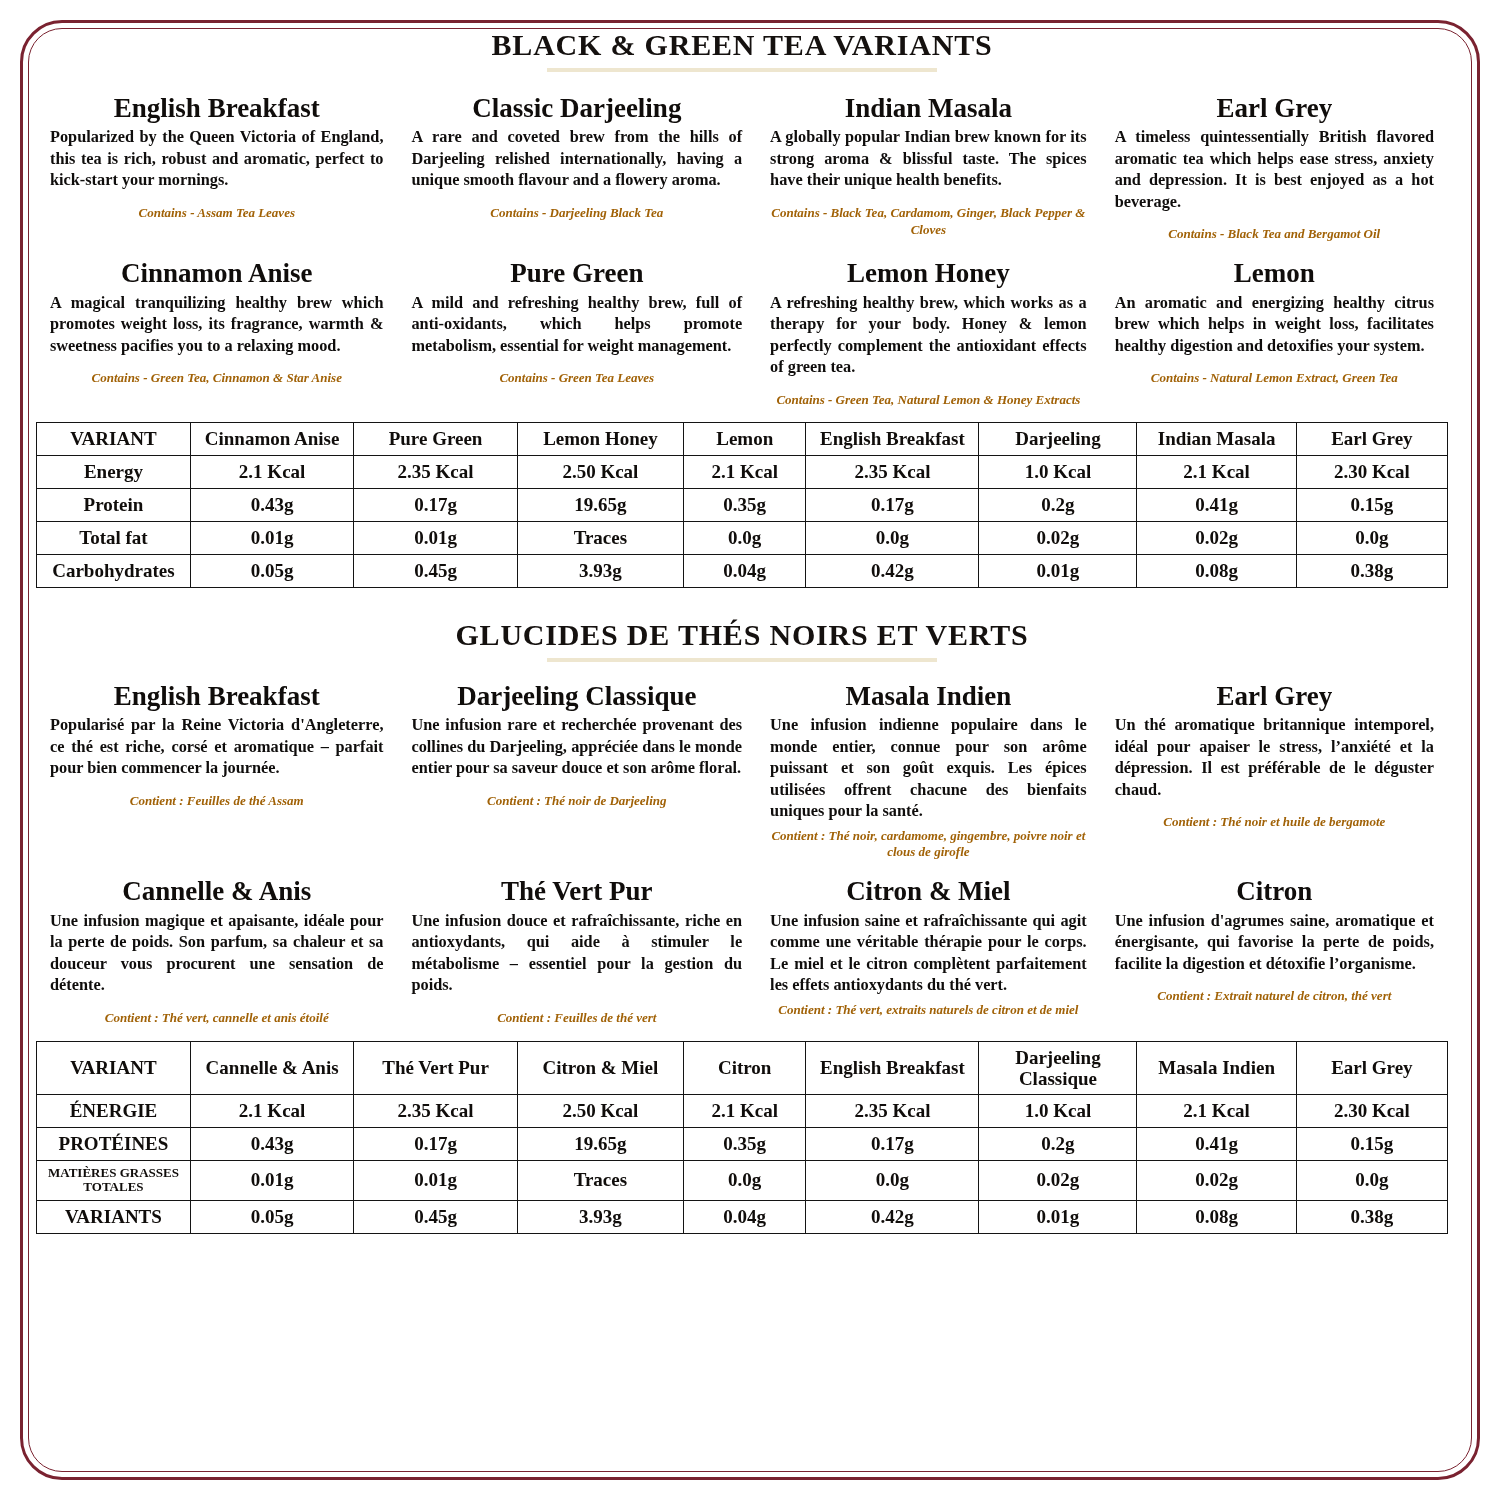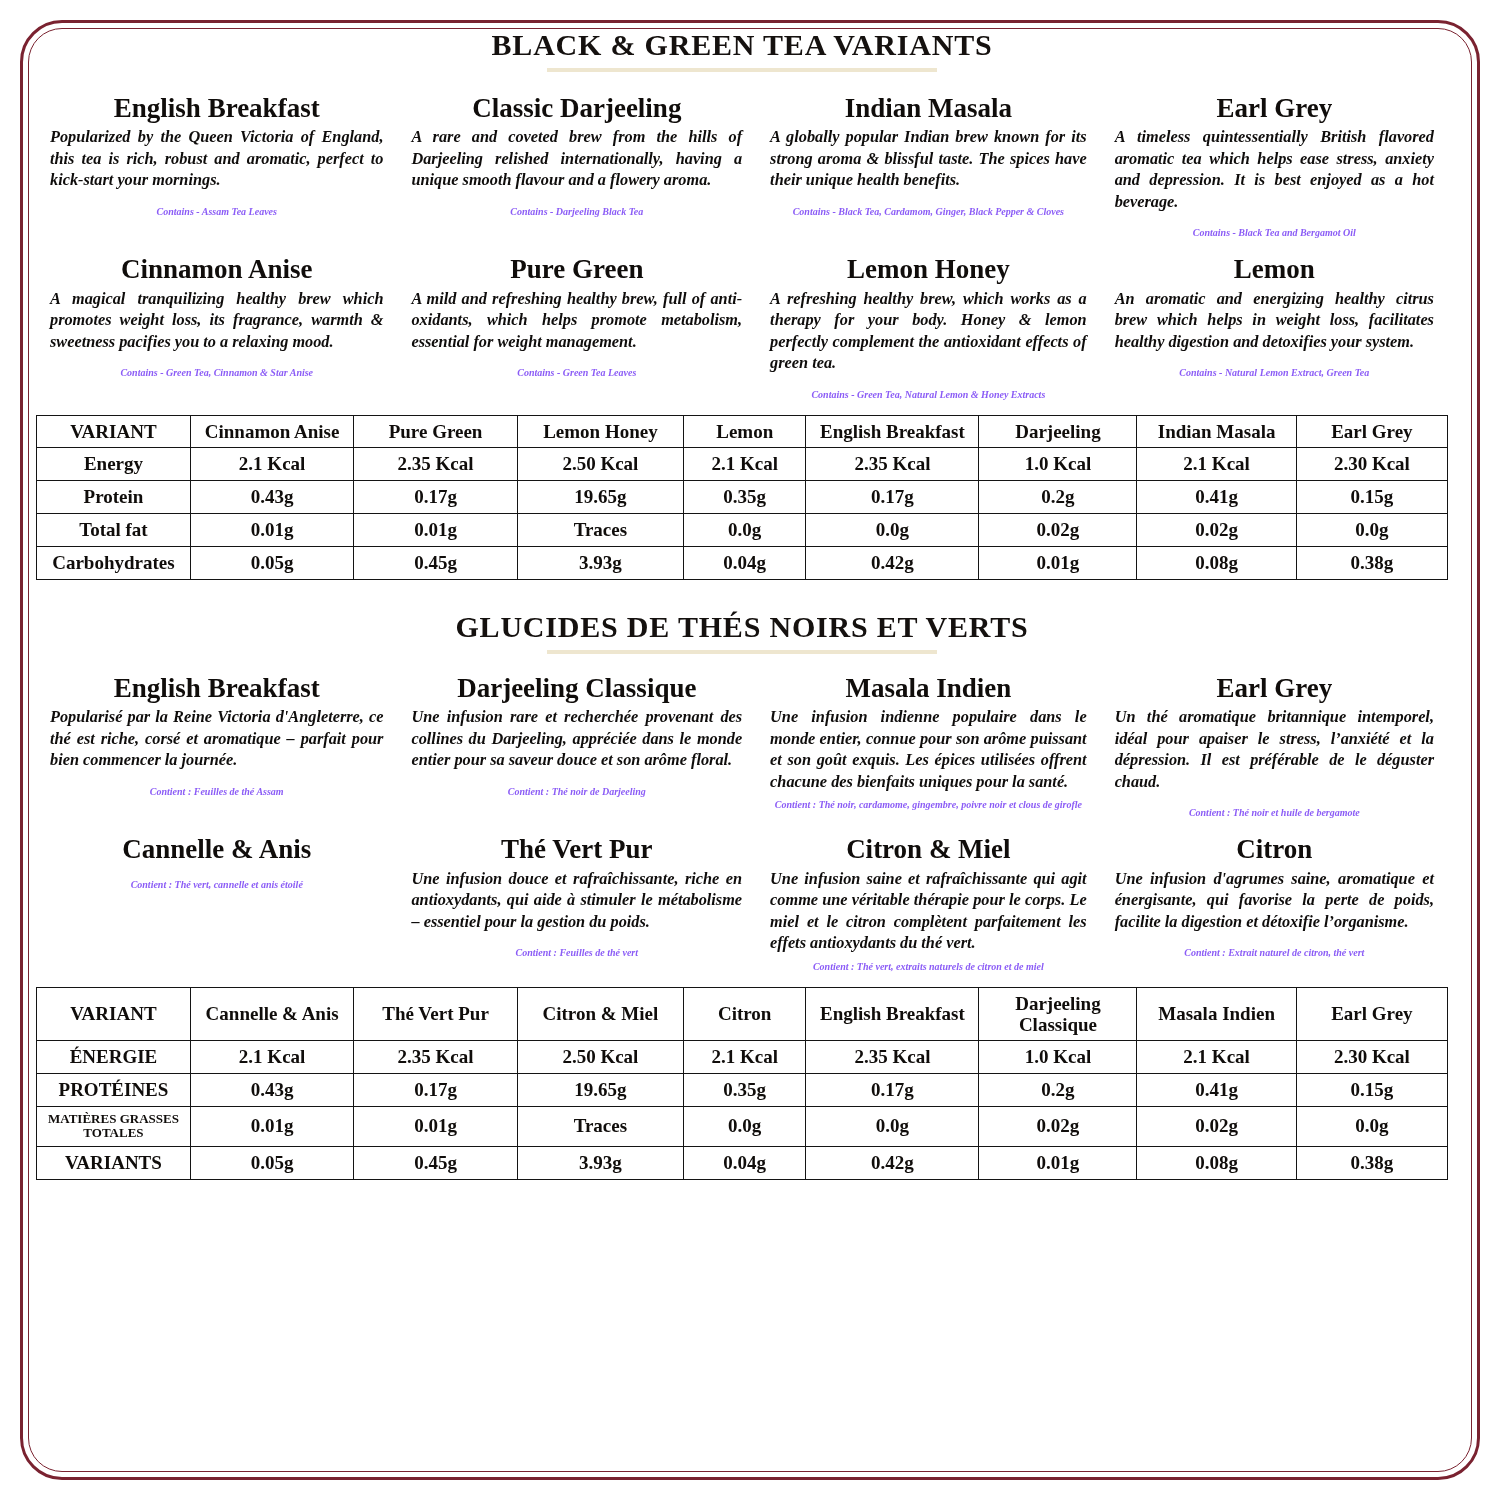--- a/index.html
+++ b/index.html
@@ -77,35 +77,34 @@
   }
   .tea-name {
     text-align: center;
     font-weight: bold;
     font-size: 27px;
     line-height: 1.05;
     color: #100d0b;
     margin-bottom: 4px;
   }
   .tea-desc {
-    font-style: italic;
     font-weight: bold;
     font-size: 16.3px;
     line-height: 1.32;
     text-align: justify;
     text-align-last: left;
     color: #0f0d0c;
   }
   .tea-contains {
     font-style: italic;
     font-weight: bold;
-    font-size: 10px;
+    font-size: 13px;
     line-height: 1.3;
     text-align: center;
-    color: #8b5cf6;
+    color: #a16207;
     margin-top: 14px;
   }
 
   
   .c1 { flex: 0 0 25.6%; }
   .c2 { flex: 0 0 25.4%; }
   .c3 { flex: 0 0 24.4%; }
   .c4 { flex: 0 0 24.6%; }
 
   
@@ -296,20 +295,21 @@
       <div class="tea-cell c4">
         <div class="tea-name">Earl Grey</div>
         <div class="tea-desc">Un thé aromatique britannique intemporel, idéal pour apaiser le stress, l’anxiété et la dépression. Il est préférable de le déguster chaud.</div>
         <div class="tea-contains">Contient : Thé noir et huile de bergamote</div>
       </div>
     </div>
 
     <div class="tea-row" style="margin-top:16px;">
       <div class="tea-cell c1">
         <div class="tea-name">Cannelle &amp; Anis</div>
+        <div class="tea-desc">Une infusion magique et apaisante, idéale pour la perte de poids. Son parfum, sa chaleur et sa douceur vous procurent une sensation de détente.</div>
         <div class="tea-contains">Contient : Thé vert, cannelle et anis étoilé</div>
       </div>
       <div class="tea-cell c2">
         <div class="tea-name">Thé Vert Pur</div>
         <div class="tea-desc">Une infusion douce et rafraîchissante, riche en antioxydants, qui aide à stimuler le métabolisme – essentiel pour la gestion du poids.</div>
         <div class="tea-contains">Contient : Feuilles de thé vert</div>
       </div>
       <div class="tea-cell c3">
         <div class="tea-name">Citron &amp; Miel</div>
         <div class="tea-desc">Une infusion saine et rafraîchissante qui agit comme une véritable thérapie pour le corps. Le miel et le citron complètent parfaitement les effets antioxydants du thé vert.</div>

